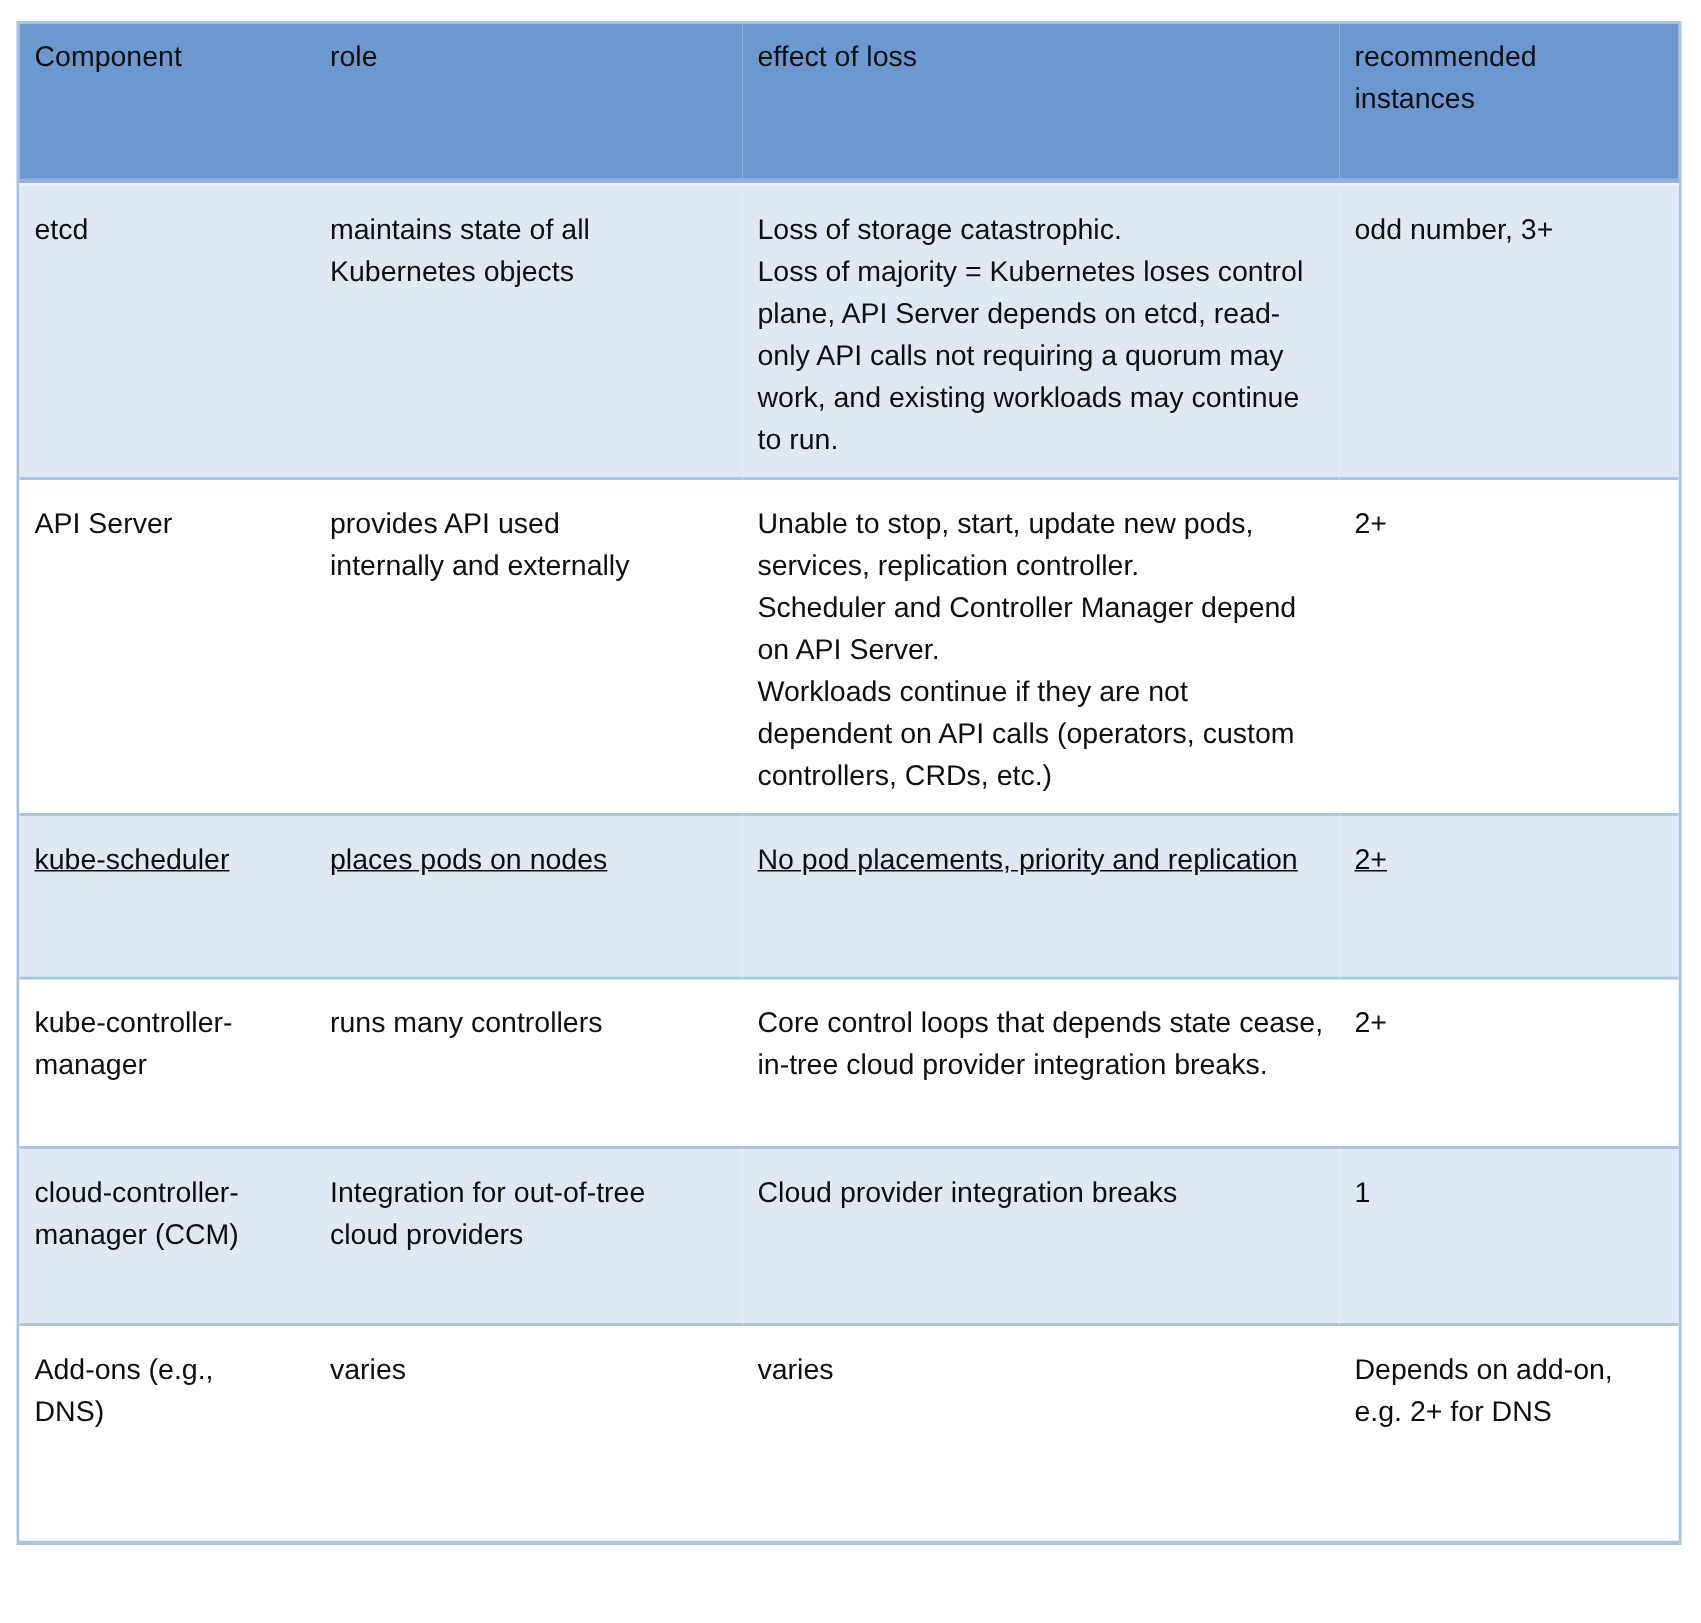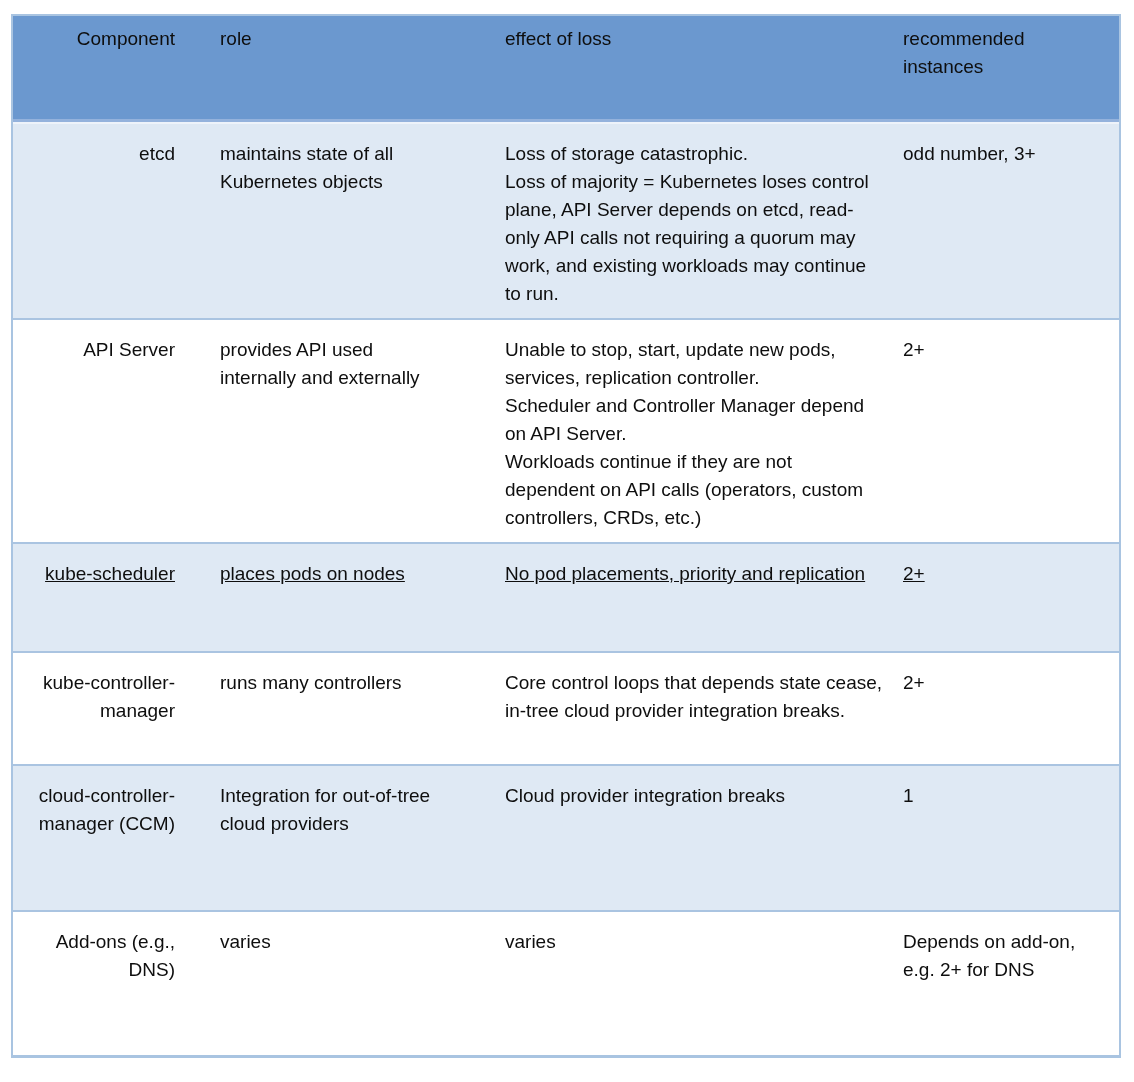--- a/index.html
+++ b/index.html
@@ -38,24 +38,24 @@
     padding-top: 9px;
     height: 106px;
   }
   tbody td { background: #ffffff; border-top: 2px solid #aac4e1; }
   tbody tr.row-first td { border-top: 2px solid #eef3fa; }
   tbody tr.row-alt td { background: #dfe9f4; }
   tr.h-r1 td { height: 190px; }
   tr.h-r2 td { height: 206px; }
   tr.h-r3 td { height: 109px; text-decoration: underline; }
   tr.h-r4 td { height: 113px; }
-  tr.h-r5 td { height: 146px; }
+  tr.h-r5 td { height: 118px; }
   tr.h-r6 td { height: 145px; }
   .cellbox { overflow-wrap: break-word; }
-  .c1 { max-width: 152px; text-align: right; }
+  .c1 { max-width: 152px; }
   .c2 { max-width: 214px; }
   .c3 { max-width: 380px; }
   .c4 { max-width: 190px; }
   .pre { white-space: pre-line; }
   .squiggle {
     text-decoration-style: wavy;
     text-decoration-color: #e02b20;
     text-decoration-thickness: 2px;
     text-underline-offset: 4px;
     text-decoration-skip-ink: none;

